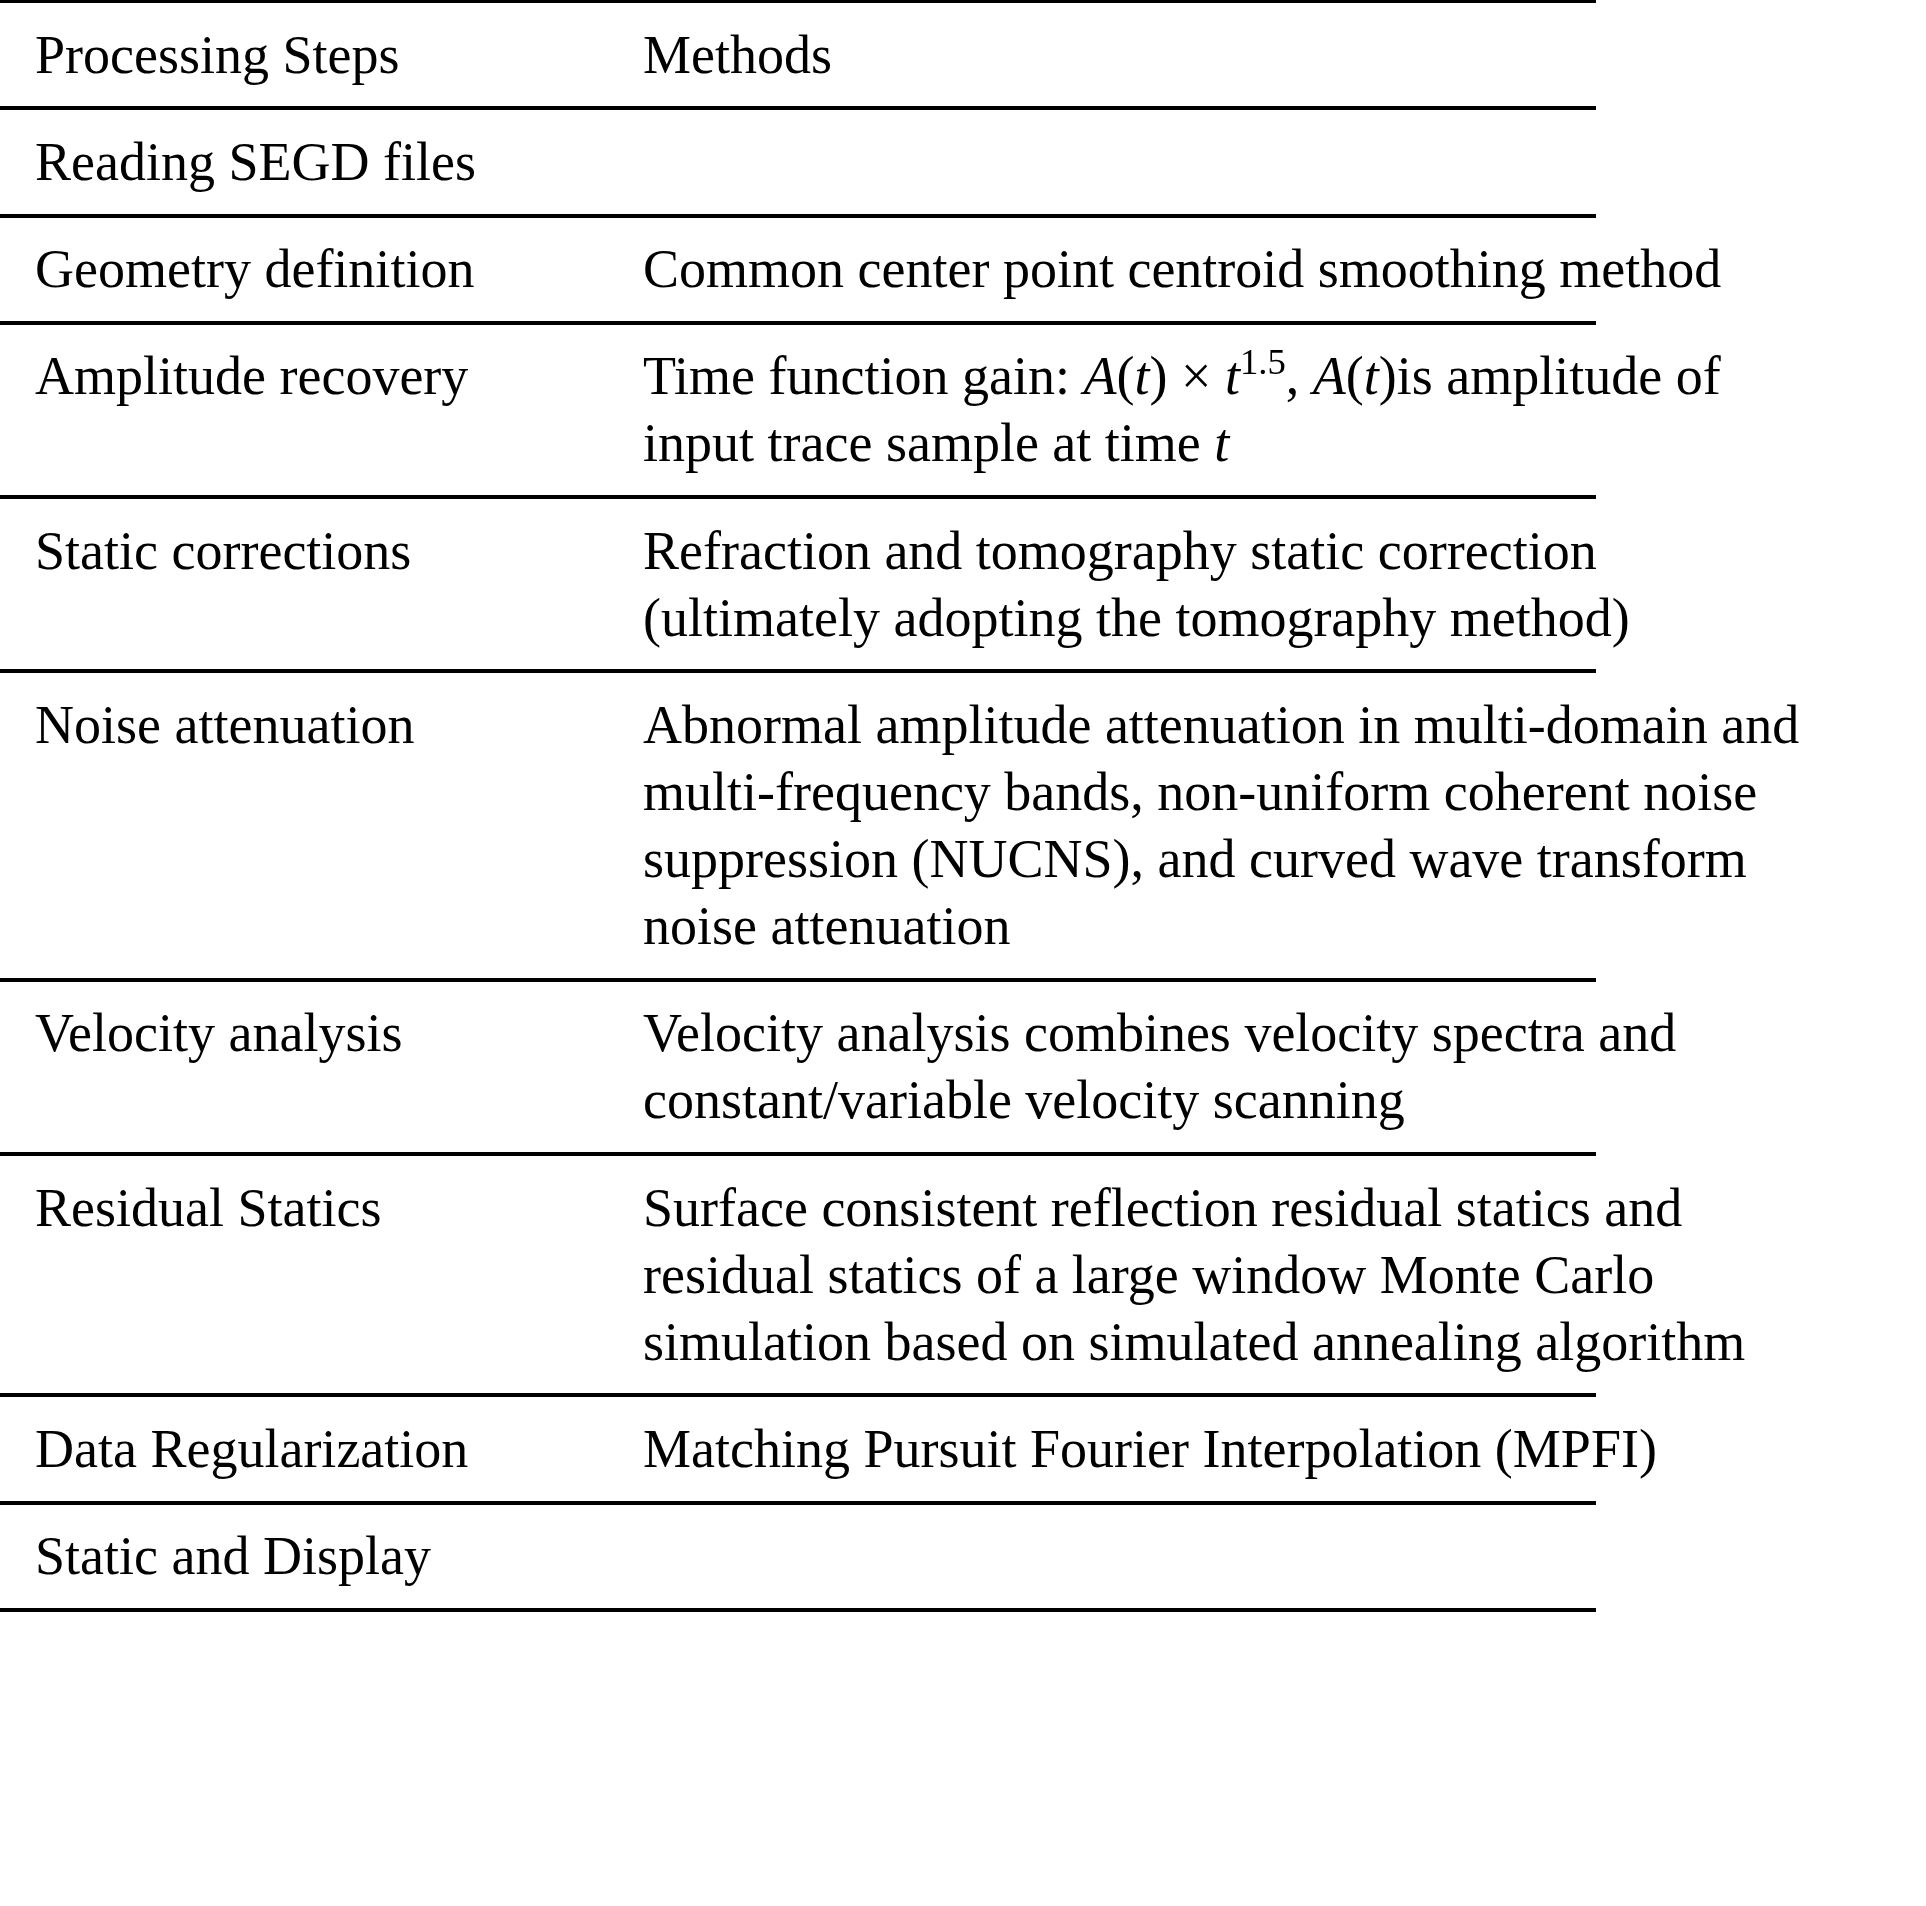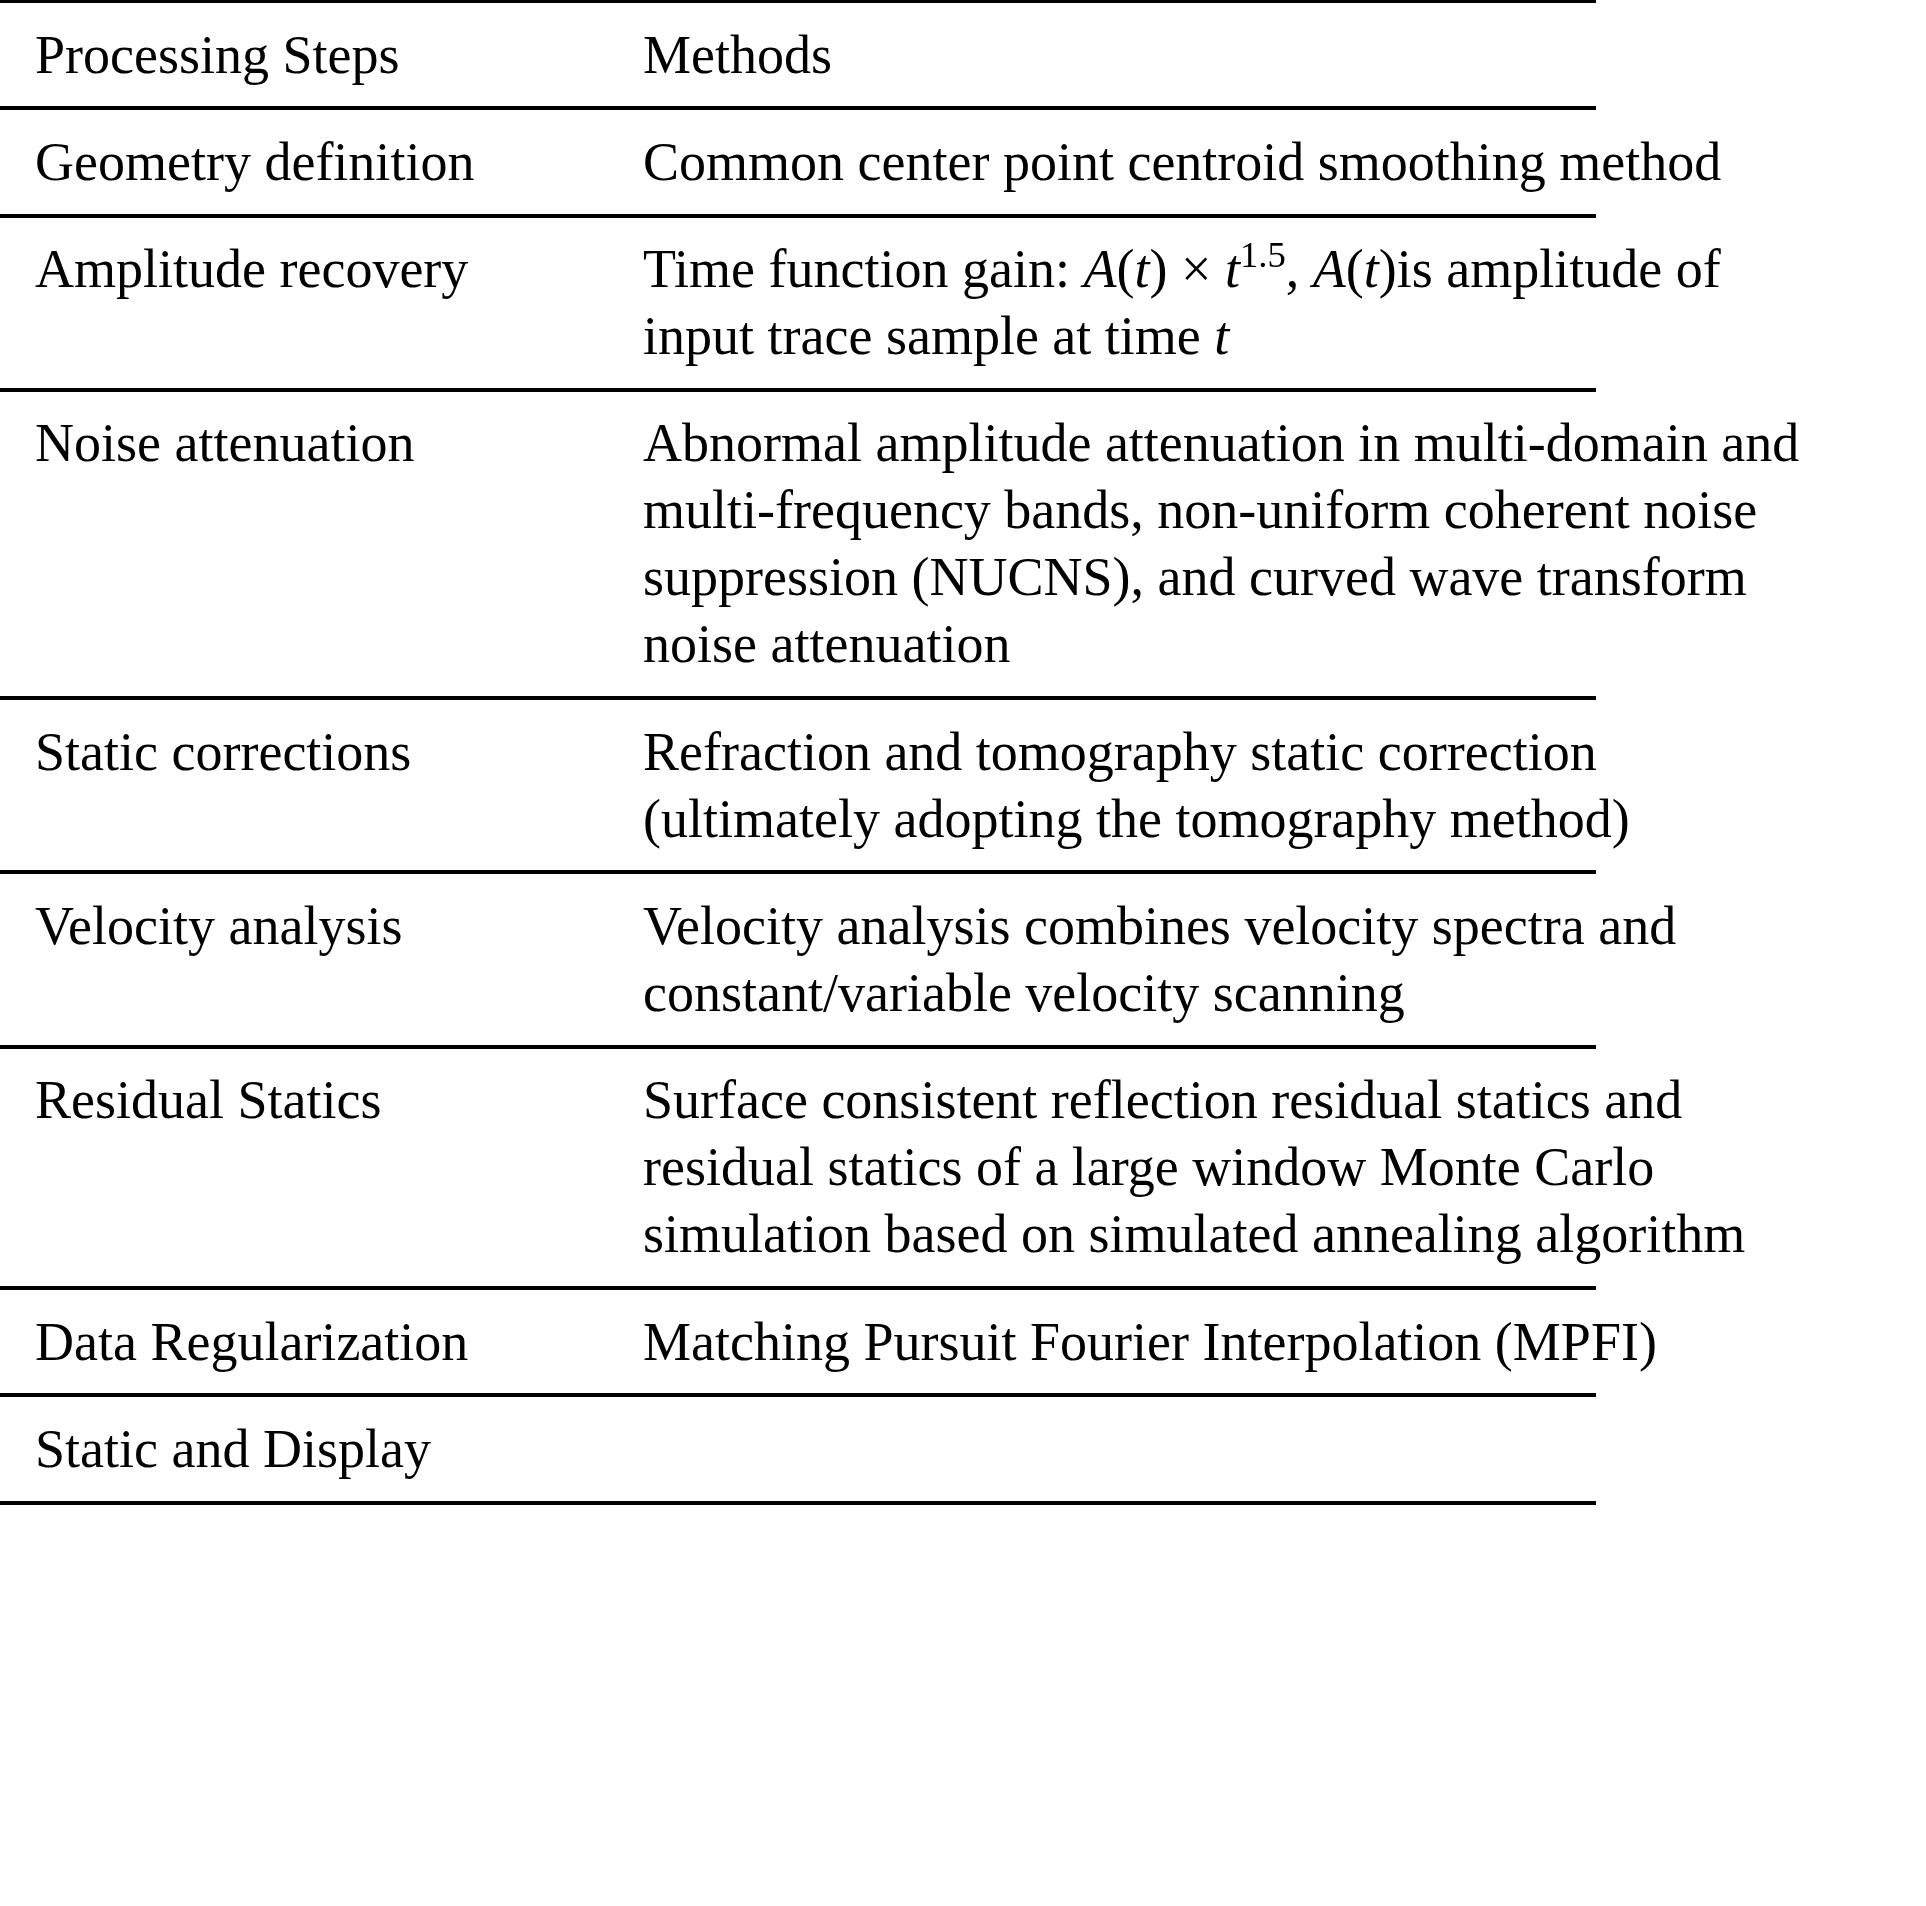--- a/index.html
+++ b/index.html
@@ -48,51 +48,55 @@
       <col class="c1">
       <col class="c2">
     </colgroup>
 
   <tbody>
       <tr>
     <th class="step">Processing Steps</th>
     <th class="method">Methods</th>
   </tr>
 
+  <tr>
+    <td class="step">Reading SEGD files</td>
+    <td class="method"></td>
+  </tr>
 
   <tr>
     <td class="step">Geometry definition</td>
     <td class="method">
       <span class="mline">Common center point centroid smoothing method</span>
     </td>
   </tr>
 
   <tr>
     <td class="step">Amplitude recovery</td>
     <td class="method">
       <span class="mline"><span>Time function gain: </span><i>A</i><span>(</span><i>t</i><span>) × </span><i>t</i><sup>1.5</sup><span>, </span><i>A</i><span>(</span><i>t</i><span>)is amplitude of</span></span>
       <span class="mline"><span>input trace sample at time </span><i>t</i></span>
     </td>
   </tr>
 
   <tr>
+    <td class="step">Static corrections</td>
+    <td class="method">
+      <span class="mline">Refraction and tomography static correction</span>
+      <span class="mline">(ultimately adopting the tomography method)</span>
+    </td>
+  </tr>
+
+  <tr>
     <td class="step">Noise attenuation</td>
     <td class="method">
       <span class="mline">Abnormal amplitude attenuation in multi-domain and</span>
       <span class="mline">multi-frequency bands, non-uniform coherent noise</span>
       <span class="mline">suppression (NUCNS), and curved wave transform</span>
       <span class="mline">noise attenuation</span>
-    </td>
-  </tr>
-
-  <tr>
-    <td class="step">Static corrections</td>
-    <td class="method">
-      <span class="mline">Refraction and tomography static correction</span>
-      <span class="mline">(ultimately adopting the tomography method)</span>
     </td>
   </tr>
 
 
   <tr>
     <td class="step">Velocity analysis</td>
     <td class="method">
       <span class="mline">Velocity analysis combines velocity spectra and</span>
       <span class="mline">constant/variable velocity scanning</span>
     </td>

